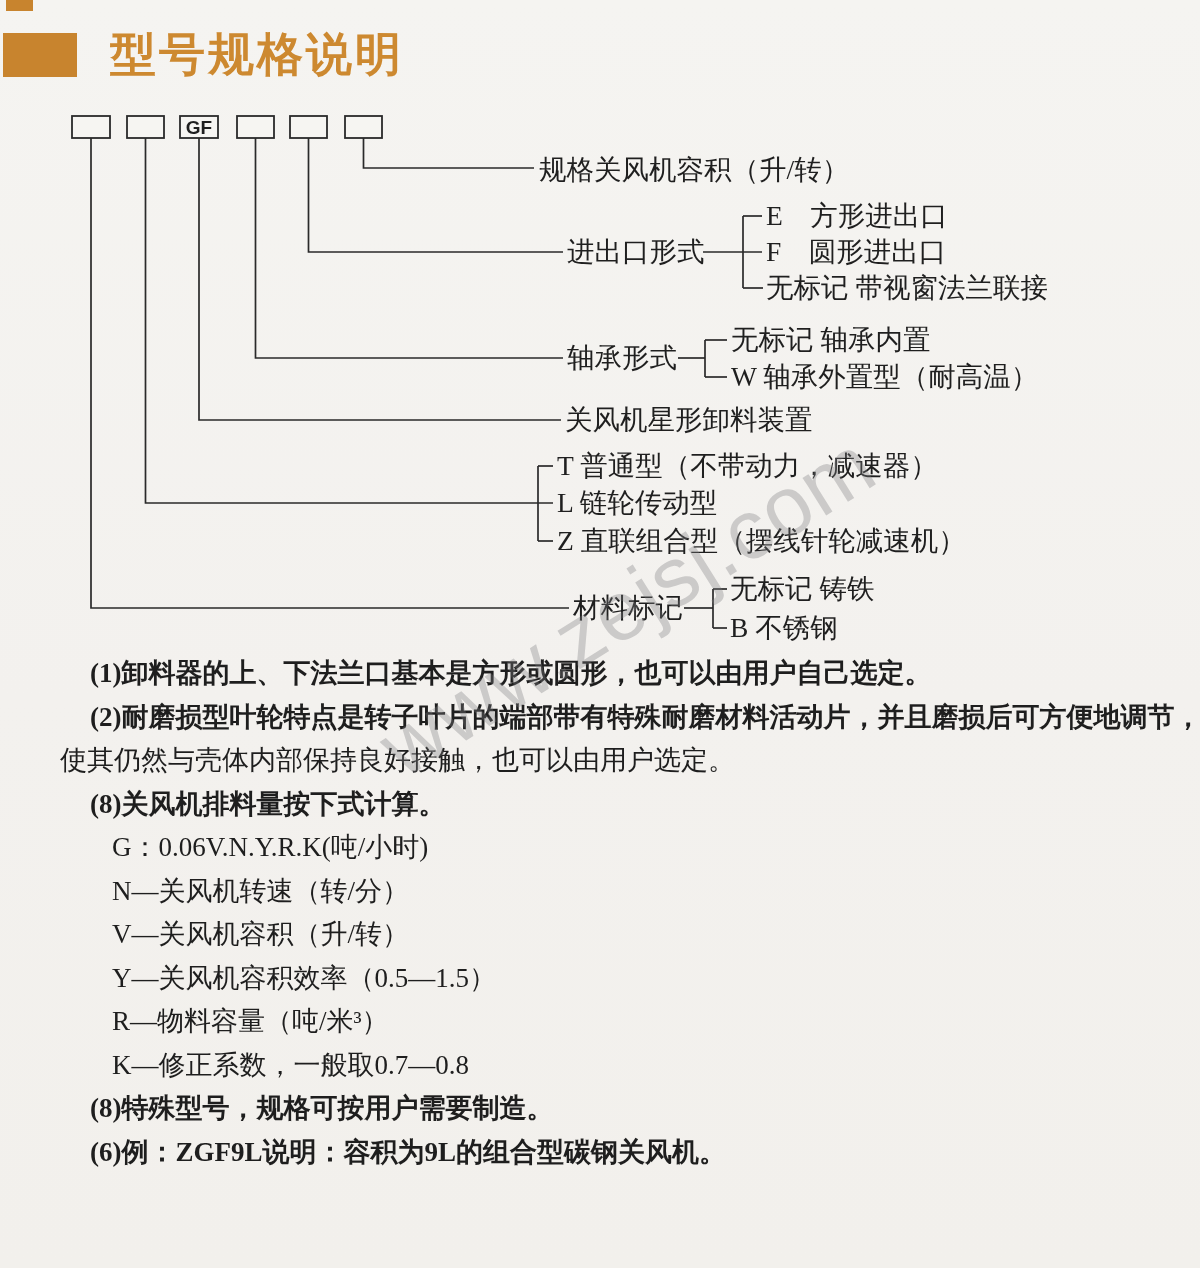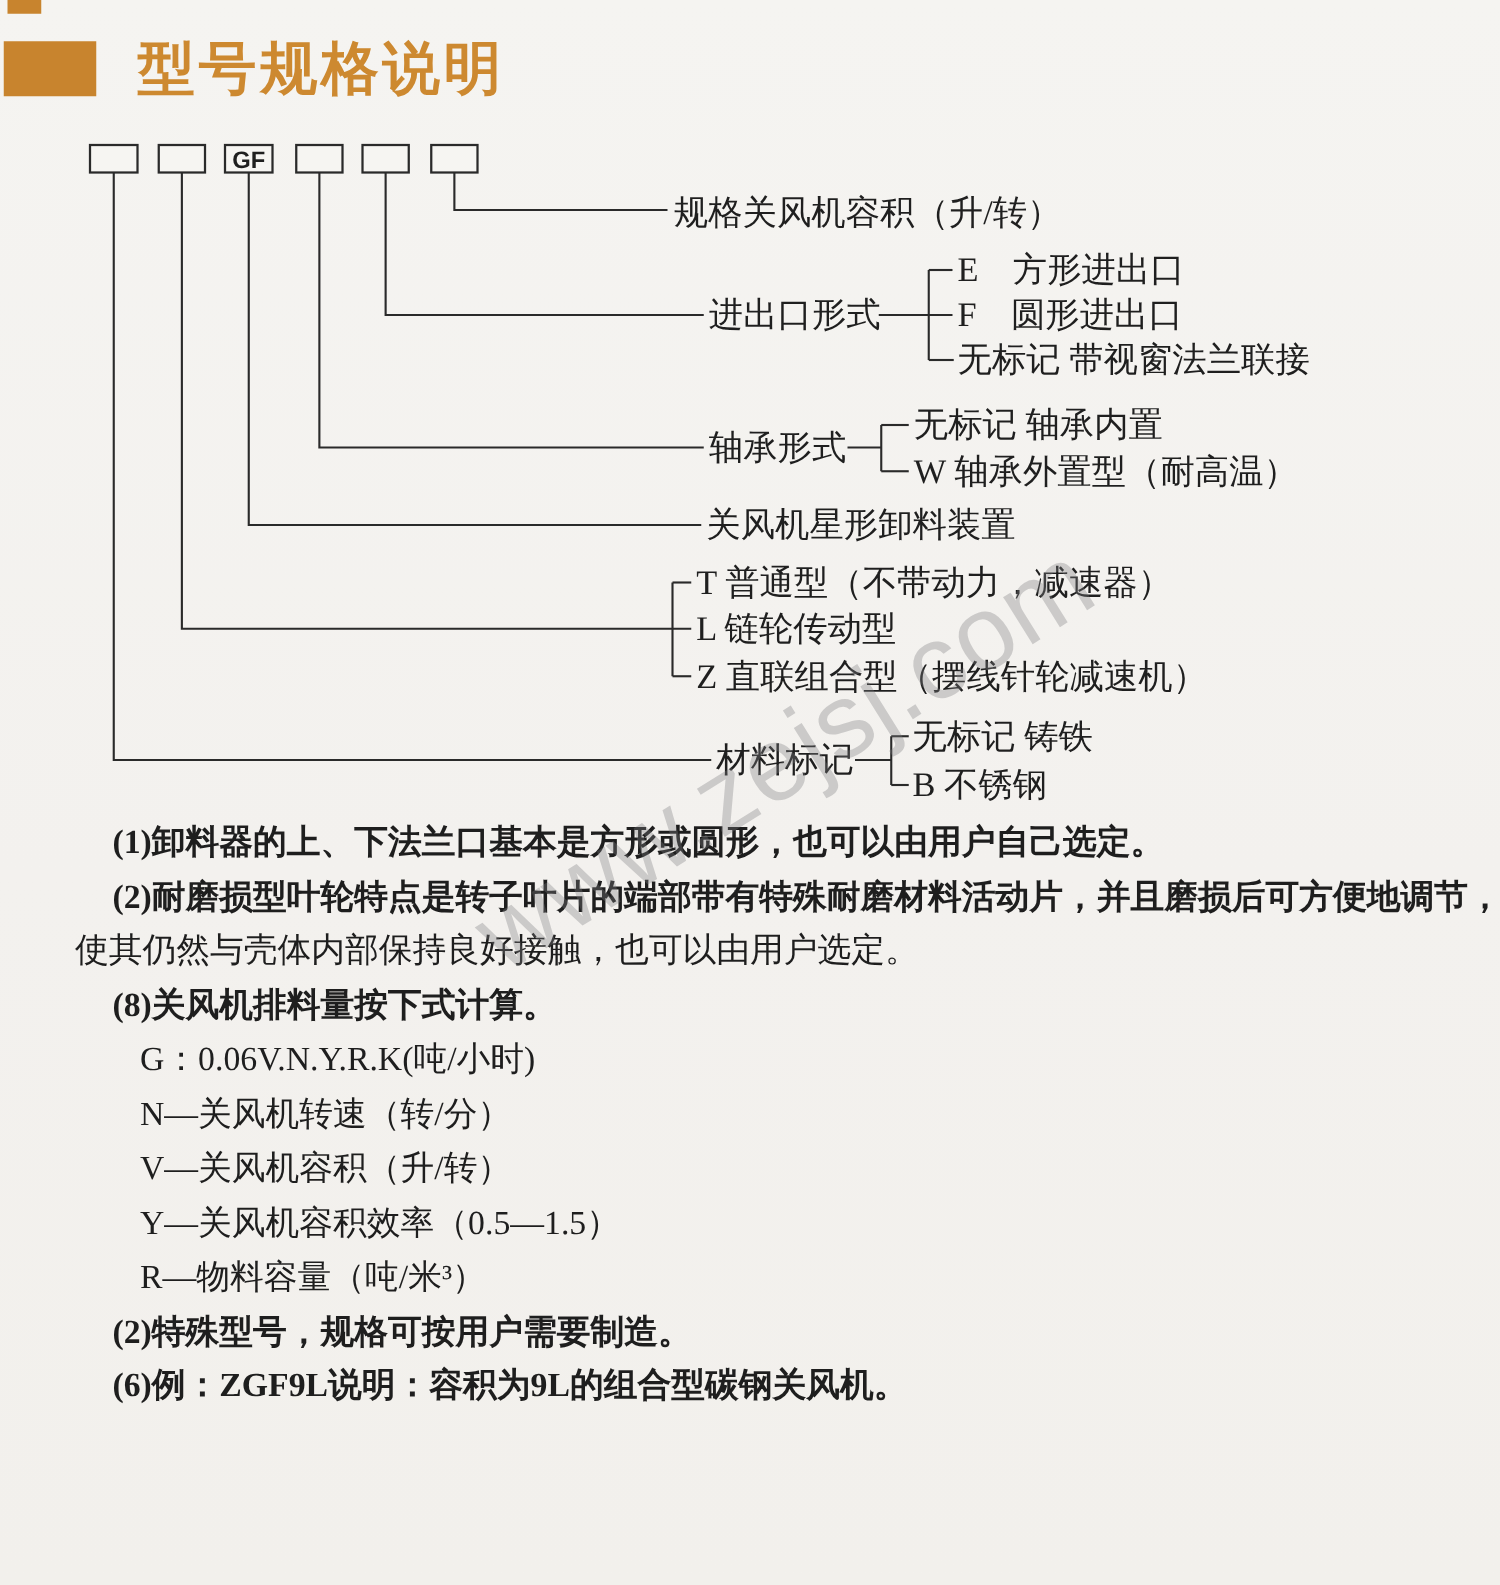--- a/index.html
+++ b/index.html
@@ -123,17 +123,18 @@
 <div class="notes">
   <div class="ln ind-p">(1)卸料器的上、下法兰口基本是方形或圆形，也可以由用户自己选定。</div>
   <div class="ln ind-p">(2)耐磨损型叶轮特点是转子叶片的端部带有特殊耐磨材料活动片，并且磨损后可方便地调节，</div>
   <div class="ln ind-0">使其仍然与壳体内部保持良好接触，也可以由用户选定。</div>
   <div class="ln ind-p">(8)关风机排料量按下式计算。</div>
   <div class="ln ind-sub">G：0.06V.N.Y.R.K(吨/小时)</div>
   <div class="ln ind-sub">N—关风机转速（转/分）</div>
   <div class="ln ind-sub">V—关风机容积（升/转）</div>
   <div class="ln ind-sub">Y—关风机容积效率（0.5—1.5）</div>
   <div class="ln ind-sub">R—物料容量（吨/米³）</div>
-  <div class="ln ind-p">(2)特殊型号，规格可按用户需要制造。</div>
+  <div class="ln ind-sub">K—修正系数，一般取0.7—0.8</div>
+  <div class="ln ind-p">(8)特殊型号，规格可按用户需要制造。</div>
   <div class="ln ind-p">(6)例：ZGF9L说明：容积为9L的组合型碳钢关风机。</div>
 </div>
 
 <div class="watermark">www.zejsj.com</div>
 
 </body></html>

